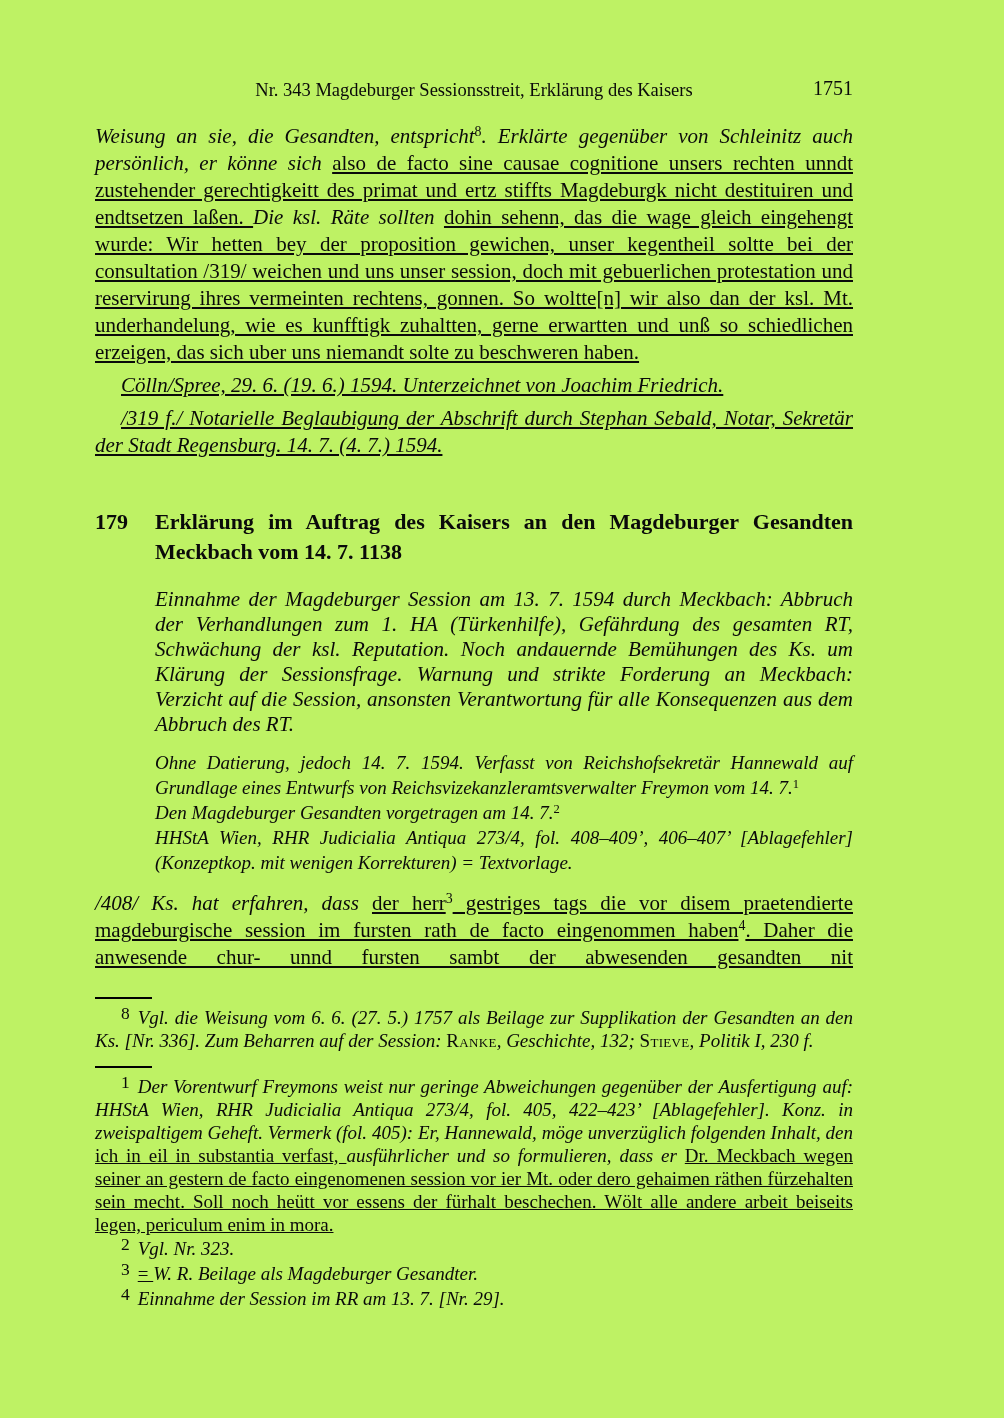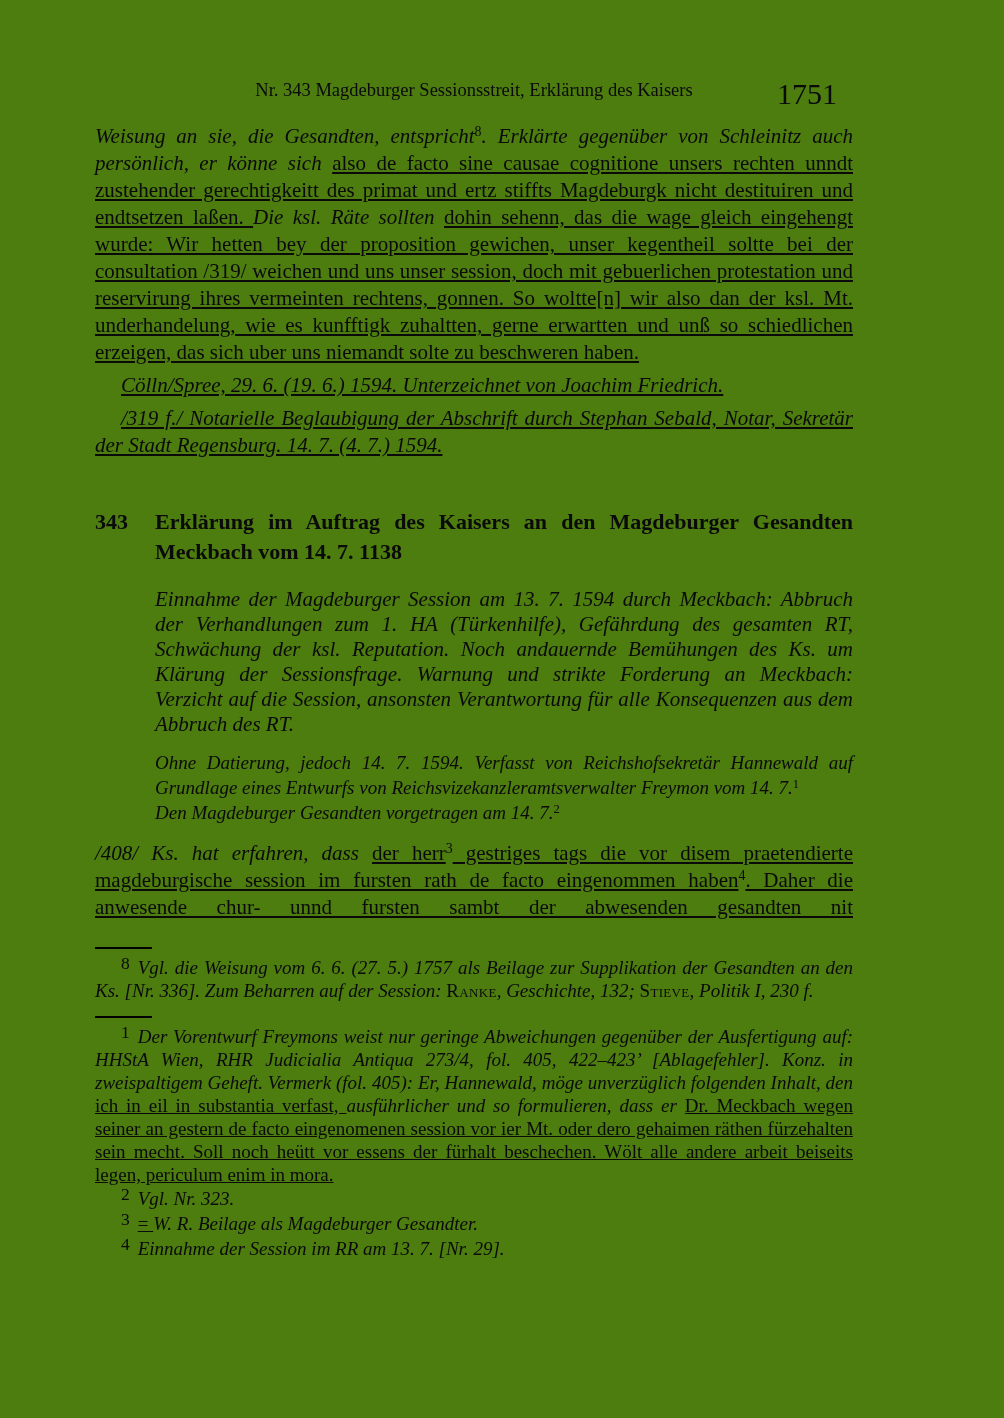--- a/index.html
+++ b/index.html
@@ -1,20 +1,20 @@
 <!DOCTYPE html>
 <html lang="de"><head>
 <meta charset="utf-8">
 <style>
   html, body { margin: 0; padding: 0; background: #e8e8e8; }
   .page {
     position: relative;
     width: 1004px;
     height: 1418px;
-    background: #4d7c0f;
+    background: #bef264;
     color: #0a0a0a;
     font-family: "Liberation Serif", "DejaVu Serif", serif;
     overflow: hidden;
     margin: 0 auto;
   }
   .content {
     position: absolute;
     left: 95px;
     top: 0;
     width: 758px;
@@ -22,23 +22,23 @@
   
   .running-header {
     position: relative;
     margin-top: 80px;
     height: 28px;
     font-size: 18.5px;
     text-align: center;
   }
   .rh-page {
     position: absolute;
-    right: 16px;
+    right: 0;
     top: -3px;
-    font-size: 30px;
+    font-size: 20px;
   }
   
   .body-par {
     margin: 15px 0 0 0;
     font-size: 21px;
     line-height: 27px;
     text-align: justify;
     hyphens: auto;
   }
   .body-par.continues { text-align-last: justify; }
@@ -129,29 +129,30 @@
       <span class="rh-title">Nr. 343 Magdeburger Sessionsstreit, Erklärung des Kaisers</span>
       <span class="rh-page">1751</span>
     </div>
 
     <p class="body-par"><span class="run-i">Weisung an sie, die Gesandten, entspricht</span><span class="run-sup">8</span><span class="run-i">. Erklärte gegenüber von Schleinitz auch persönlich, er könne sich </span><span class="run-r">also de facto sine causae cognitione unsers rechten unndt zustehender gerechtigkeitt des primat und ertz stiffts Magdeburgk nicht destituiren und endtsetzen laßen. </span><span class="run-i">Die ksl. Räte sollten </span><span class="run-r">dohin sehenn, das die wage gleich eingehengt wurde: Wir hetten bey der proposition gewichen, unser kegentheil soltte bei der consultation /319/ weichen und uns unser session, doch mit gebuerlichen protestation und reservirung ihres vermeinten rechtens, gonnen. So woltte[n] wir also dan der ksl. Mt. underhandelung, wie es kunfftigk zuhaltten, gerne erwartten und unß so schiedlichen erzeigen, das sich uber uns niemandt solte zu beschweren haben.</span></p>
 
     <p class="dateline">Cölln/Spree, 29. 6. (19. 6.) 1594. Unterzeichnet von Joachim Friedrich.</p>
     <p class="dateline justify">/319 f./ Notarielle Beglaubigung der Abschrift durch Stephan Sebald, Notar, Sekretär der Stadt Regensburg. 14. 7. (4. 7.) 1594.</p>
 
     <div class="doc-heading">
-      <span class="doc-num">343</span>
+      <span class="doc-num">179</span>
       <span class="doc-title">Erklärung im Auftrag des Kaisers an den Magdeburger Gesandten Meckbach vom 14. 7. 1138</span>
     </div>
 
     <p class="summary">Einnahme der Magdeburger Session am 13. 7. 1594 durch Meckbach: Abbruch der Verhandlungen zum 1. HA (Türkenhilfe), Gefährdung des gesamten RT, Schwächung der ksl. Reputation. Noch andauernde Bemühungen des Ks. um Klärung der Sessionsfrage. Warnung und strikte Forderung an Meckbach: Verzicht auf die Session, ansonsten Verantwortung für alle Konsequenzen aus dem Abbruch des RT.</p>
 
     <div class="source">
       <p><span class="run-i">Ohne Datierung, jedoch 14. 7. 1594. Verfasst von Reichshofsekretär Hannewald auf Grundlage eines Entwurfs von Reichsvizekanzleramtsverwalter Freymon vom 14. 7.</span><span class="run-sup">1</span></p>
       <p><span class="run-i">Den Magdeburger Gesandten vorgetragen am 14. 7.</span><span class="run-sup">2</span></p>
+      <p><span class="run-i">HHStA Wien, RHR Judicialia Antiqua 273/4, fol. 408–409’, 406–407’ [Ablagefehler] (Konzeptkop. mit wenigen Korrekturen) = Textvorlage.</span></p>
     </div>
 
     <p class="body-par continues"><span class="run-i">/408/ Ks. hat erfahren, dass </span><span class="run-r">der herr</span><span class="run-sup">3</span><span class="run-r"> gestriges tags die vor disem praetendierte magdeburgische session im fursten rath de facto eingenommen haben</span><span class="run-sup">4</span><span class="run-r">. Daher die anwesende chur- unnd fursten sambt der abwesenden gesandten nit</span></p>
 
     <div class="footnotes">
       <div class="fn-rule"></div>
       <p class="fn"><span class="run-fnum">8</span><span class="run-i">Vgl. die Weisung vom 6. 6. (27. 5.) 1757 als Beilage zur Supplikation der Gesandten an den Ks. [Nr. 336]. Zum Beharren auf der Session: </span><span class="run-sc">Ranke</span><span class="run-i">, Geschichte, 132; </span><span class="run-sc">Stieve</span><span class="run-i">, Politik I, 230 f.</span></p>
 
       <div class="fn-rule second"></div>
       <p class="fn"><span class="run-fnum">1</span><span class="run-i">Der Vorentwurf Freymons weist nur geringe Abweichungen gegenüber der Ausfertigung auf: HHStA Wien, RHR Judicialia Antiqua 273/4, fol. 405, 422–423’ [Ablagefehler]. Konz. in zweispaltigem Geheft. Vermerk (fol. 405): Er, Hannewald, möge unverzüglich folgenden Inhalt, den </span><span class="run-r">ich in eil in substantia verfast, </span><span class="run-i">ausführlicher und so formulieren, dass er </span><span class="run-r">Dr. Meckbach wegen seiner an gestern de facto eingenomenen session vor ier Mt. oder dero gehaimen räthen fürzehalten sein mecht. Soll noch heütt vor essens der fürhalt beschechen. Wölt alle andere arbeit beiseits legen, periculum enim in mora.</span></p>

